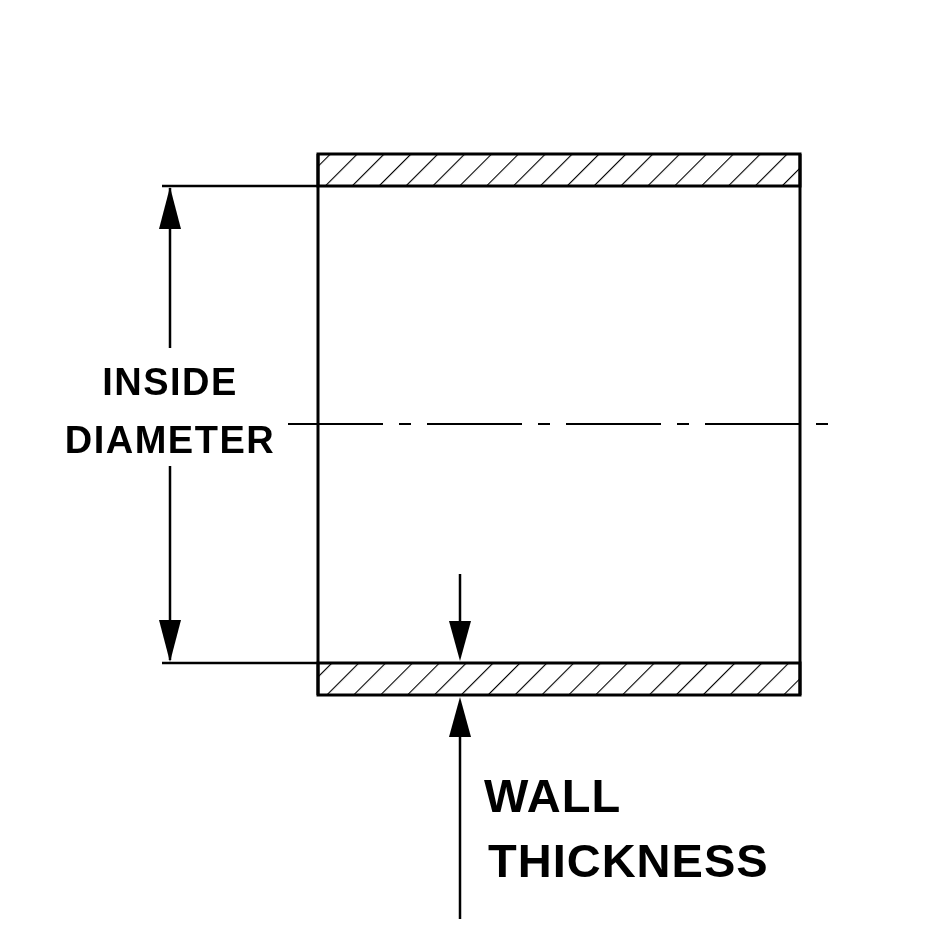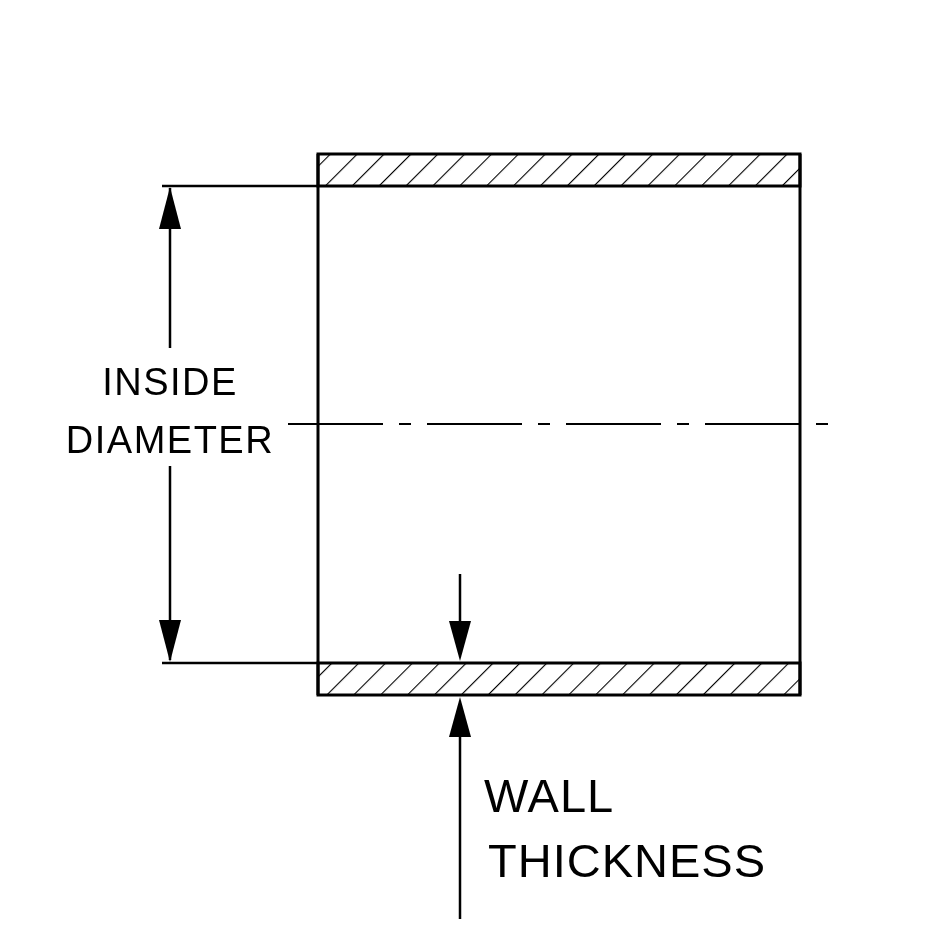--- a/index.html
+++ b/index.html
@@ -7,20 +7,21 @@
     padding: 0;
     width: 949px;
     height: 945px;
     background: #ffffff;
     overflow: hidden;
   }
   .diagram-wrap {
     width: 791px;
     height: 945px;
     position: relative;
+    font-weight: bold;
   }
   svg text {
     font-family: "Liberation Sans", "DejaVu Sans", sans-serif;
     fill: #000000;
   }
   .dim-label {
     font-size: 38px;
     letter-spacing: 1.5px;
   }
   .callout-label {

